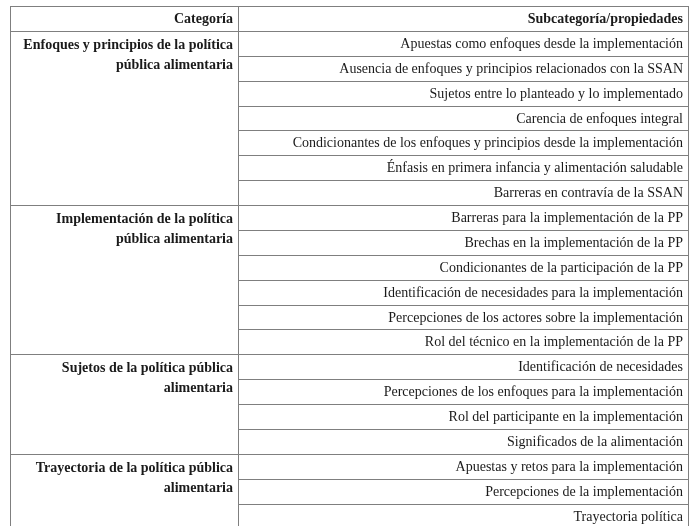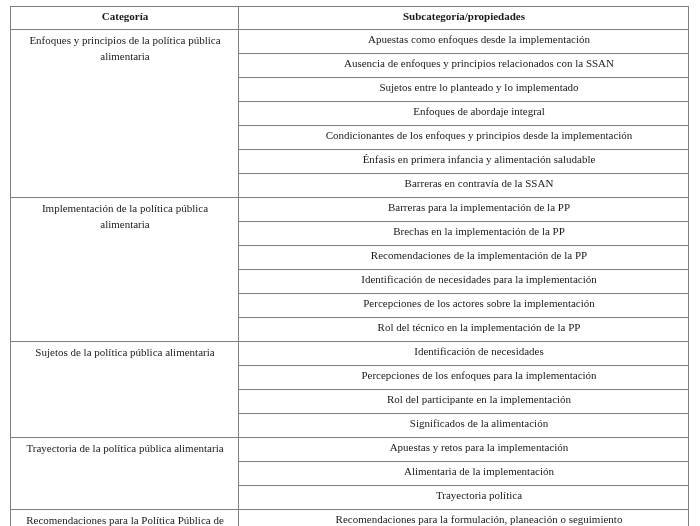--- a/index.html
+++ b/index.html
@@ -24,33 +24,34 @@
     width: 678px;
     table-layout: fixed;
   }
   table.coding-table col.c1 { width: 228px; }
   table.coding-table col.c2 { width: 450px; }
 
   table.coding-table th,
   table.coding-table td {
     border: 1px solid #7f7f7f;
     vertical-align: top;
-    font-size: 11px;
+    font-size: 14px;
     line-height: 1.42;
     padding: 2px 5px 2px 6px;
-    text-align: center;
+    text-align: right;
     font-weight: normal;
   }
   table.coding-table th {
     font-weight: bold;
     height: 18px;
   }
   table.coding-table td.cat-cell {
     vertical-align: top;
     padding-top: 3px;
+    font-weight: bold;
   }
   table.coding-table td.sub-cell {
     height: 19px;
     padding-left: 36px;
   }
 </style>
 </head>
 <body>
 
 <div id="table-wrap">
@@ -70,40 +71,40 @@
           <td class="cat-cell" rowspan="7">Enfoques y principios de la política pública alimentaria</td>
           <td class="sub-cell">Apuestas como enfoques desde la implementación</td>
         </tr>
         <tr>
           <td class="sub-cell">Ausencia de enfoques y principios relacionados con la SSAN</td>
         </tr>
         <tr>
           <td class="sub-cell">Sujetos entre lo planteado y lo implementado</td>
         </tr>
         <tr>
-          <td class="sub-cell">Enfoques de abordaje integral</td>
+          <td class="sub-cell">Carencia de enfoques integral</td>
         </tr>
         <tr>
           <td class="sub-cell">Condicionantes de los enfoques y principios desde la implementación</td>
         </tr>
         <tr>
           <td class="sub-cell">Énfasis en primera infancia y alimentación saludable</td>
         </tr>
         <tr>
           <td class="sub-cell">Barreras en contravía de la SSAN</td>
         </tr>
         <tr>
           <td class="cat-cell" rowspan="6">Implementación de la política pública alimentaria</td>
           <td class="sub-cell">Barreras para la implementación de la PP</td>
         </tr>
         <tr>
           <td class="sub-cell">Brechas en la implementación de la PP</td>
         </tr>
         <tr>
-          <td class="sub-cell">Recomendaciones de la implementación de la PP</td>
+          <td class="sub-cell">Condicionantes de la participación de la PP</td>
         </tr>
         <tr>
           <td class="sub-cell">Identificación de necesidades para la implementación</td>
         </tr>
         <tr>
           <td class="sub-cell">Percepciones de los actores sobre la implementación</td>
         </tr>
         <tr>
           <td class="sub-cell">Rol del técnico en la implementación de la PP</td>
         </tr>
@@ -118,21 +119,21 @@
           <td class="sub-cell">Rol del participante en la implementación</td>
         </tr>
         <tr>
           <td class="sub-cell">Significados de la alimentación</td>
         </tr>
         <tr>
           <td class="cat-cell" rowspan="3">Trayectoria de la política pública alimentaria</td>
           <td class="sub-cell">Apuestas y retos para la implementación</td>
         </tr>
         <tr>
-          <td class="sub-cell">Alimentaria de la implementación</td>
+          <td class="sub-cell">Percepciones de la implementación</td>
         </tr>
         <tr>
           <td class="sub-cell">Trayectoria política</td>
         </tr>
         <tr>
           <td class="cat-cell" rowspan="3">Recomendaciones para la Política Pública de Seguridad y Soberanía Alimentaria y Nutricional</td>
           <td class="sub-cell">Recomendaciones para la formulación, planeación o seguimiento</td>
         </tr>
       </tbody>
   </table>

